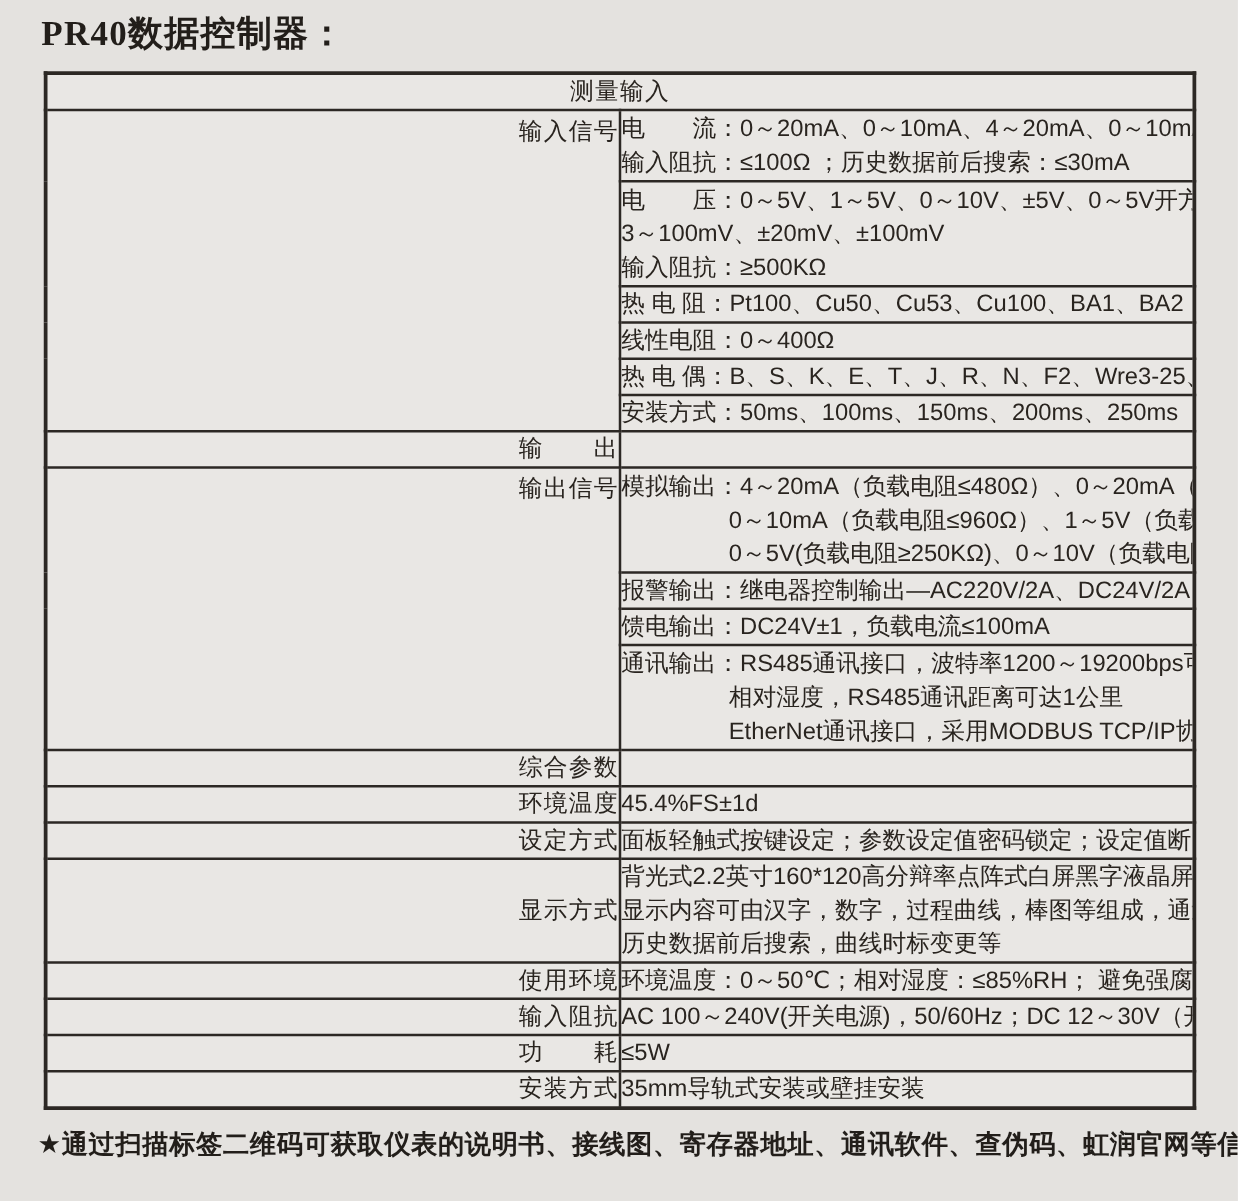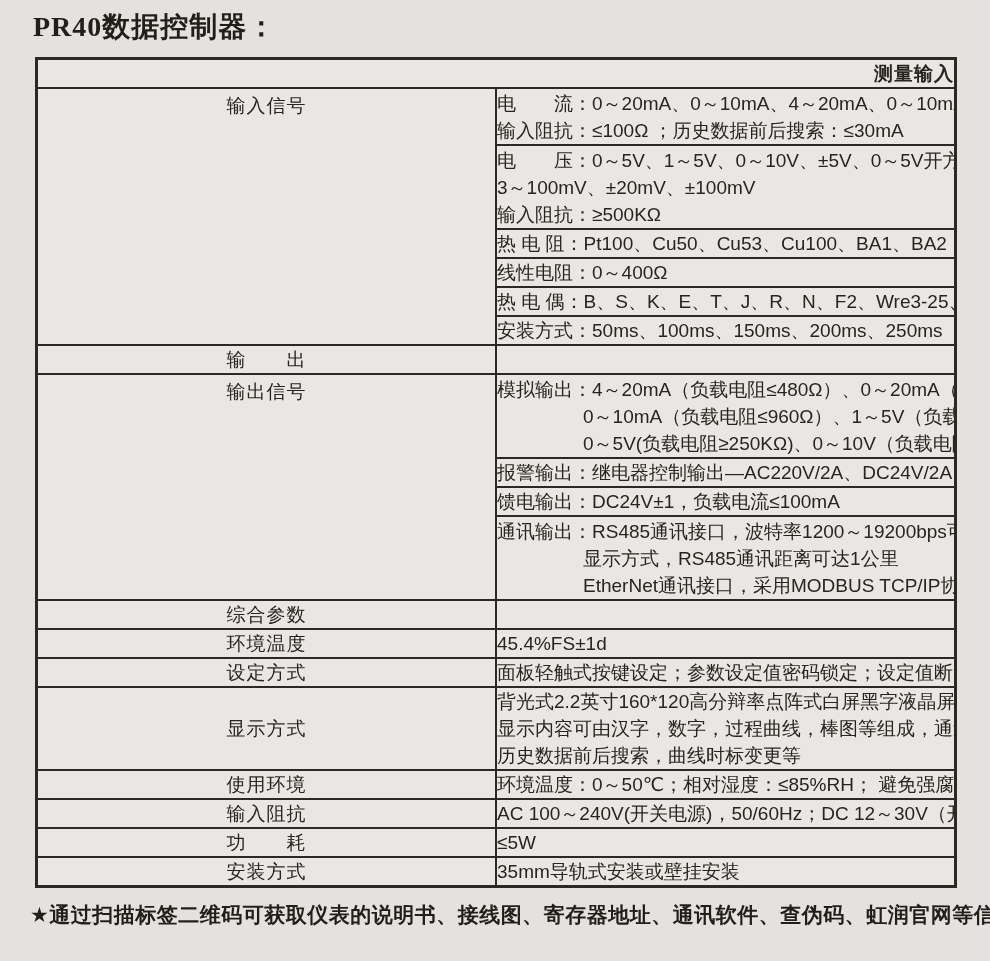--- a/index.html
+++ b/index.html
@@ -28,28 +28,27 @@
     border:2px solid #2c2824;
     font-size:19px;
     line-height:27px;
     padding:0;
     overflow:hidden;
     white-space:nowrap;
   }
   table.spec{border:3px solid #2c2824;}
   td.lab{
     width:128px;
-    text-align:center;
+    text-align:right;
     vertical-align:middle;
     letter-spacing:1px;
-    border-radius:32px;
   }
   td.lab.top{vertical-align:top;padding-top:3px;}
   td.span{
-    text-align:right;padding-left:22px;letter-spacing:1px;font-weight:bold;
+    text-align:center;padding-left:22px;letter-spacing:1px;
   }
   td.val{
     text-align:left;
     padding-left:9px;
     vertical-align:middle;
   }
   td.val .ln{line-height:27px;}
   td.val .ln.ind{padding-left:86px;}
   .footnote{
     position:absolute;left:30px;top:901px;
@@ -113,21 +112,21 @@
   </tr>
   <tr>
     <td class="val" style="height:26px">报警输出：继电器控制输出—AC220V/2A、DC24V/2A（阻性负载）</td>
   </tr>
   <tr>
     <td class="val" style="height:26px">馈电输出：DC24V±1，负载电流≤100mA</td>
   </tr>
   <tr>
     <td class="val" style="height:82px">
       <div class="ln">通讯输出：RS485通讯接口，波特率1200～19200bps可设置，采用标MODBUS RTU</div>
-      <div class="ln ind">显示方式，RS485通讯距离可达1公里</div>
+      <div class="ln ind">相对湿度，RS485通讯距离可达1公里</div>
       <div class="ln ind">EtherNet通讯接口，采用MODBUS TCP/IP协议，通讯速率为10/100M自适应.</div>
     </td>
   </tr>
 
   <tr>
     <td class="lab" style="height:26px">综合参数</td>
     <td class="val"></td>
   </tr>
 
   <tr>

